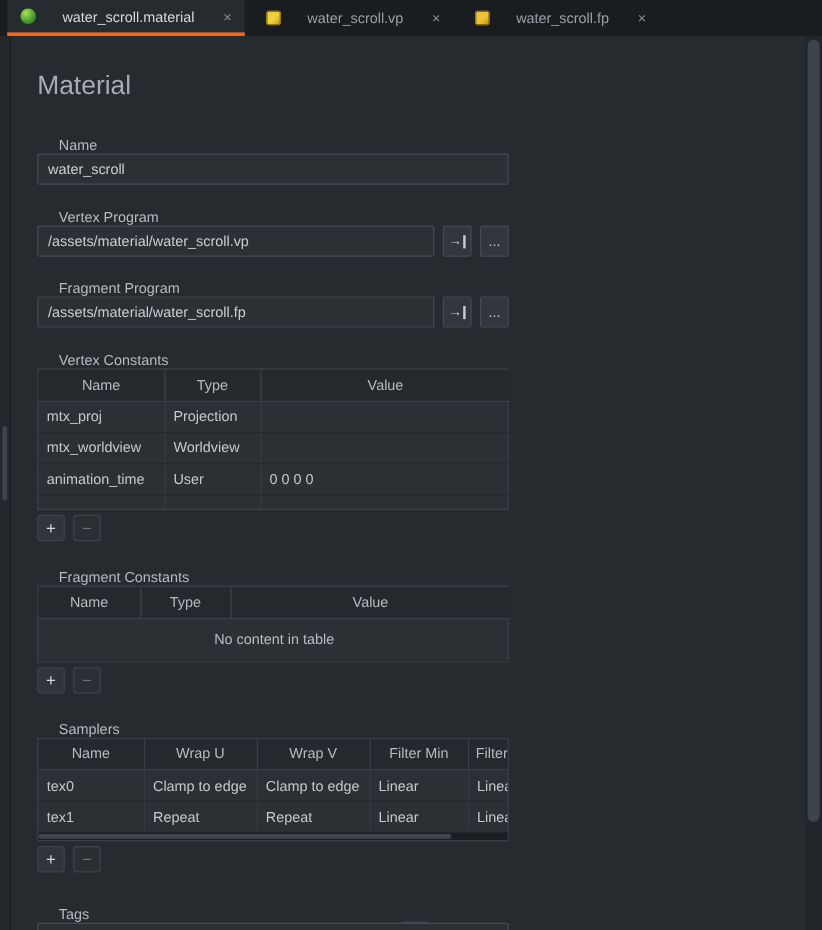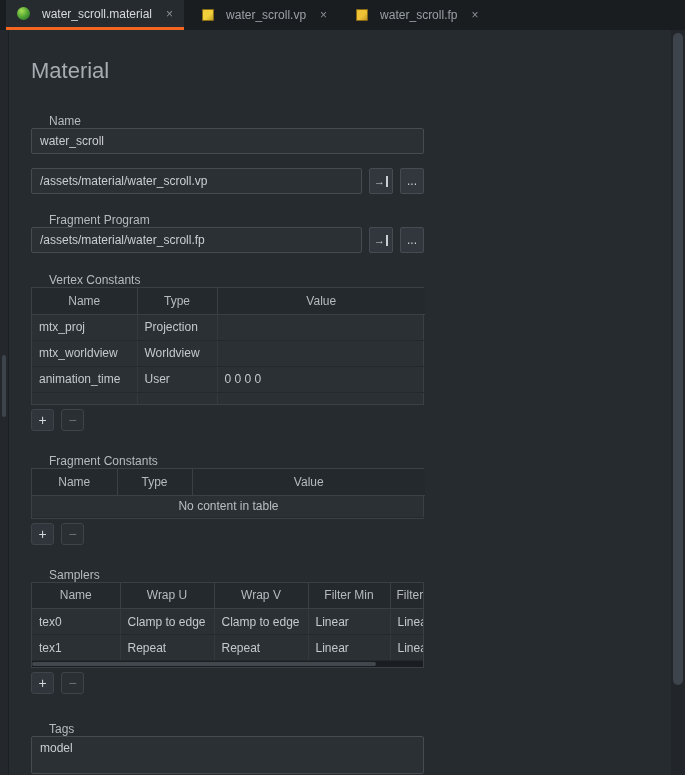--- a/index.html
+++ b/index.html
@@ -10,21 +10,21 @@
     overflow:hidden;
     position:relative;
     color:#c6cbd0;
   }
   
   .tabbar{
     position:absolute; top:0; left:0; width:685px; height:30px;
     background:#191d20; display:flex; align-items:stretch; padding-left:6px;
   }
   .tab{
-    display:flex; align-items:center; gap:12px; padding:0 11px; margin-right:7px;
+    display:flex; align-items:center; gap:22px; padding:0 11px; margin-right:7px;
     font-size:12px; color:#9aa0a5; cursor:default; position:relative; white-space:nowrap;
   }
   .tab.active{ background:#262b2f; color:#d6dadd; border-bottom:3px solid #f2661f; padding-bottom:0; }
   .tab .close{ color:#8a9095; font-size:12px; margin-left:2px; }
   .icon-ball{
     width:13px; height:13px; border-radius:50%;
     background: radial-gradient(circle at 35% 30%, #a8e052, #4a9e33 55%, #2d6e23 95%);
     flex:0 0 auto;
   }
   .icon-file-vp{
@@ -86,21 +86,21 @@
     border-bottom:1px solid #3a4046; border-right:1px solid #3a4046; text-align:center;
     overflow:hidden; white-space:nowrap;
   }
   th:last-child{ border-right:none; }
   td{
     height:26px; padding:0 7px; border-right:1px solid #343a40; border-bottom:1px solid #24292d;
     overflow:hidden; white-space:nowrap;
   }
   td:last-child{ border-right:none; }
   tr.filler td{ height:12px; border-bottom:none; }
-  td.empty-msg{ text-align:center; height:22px; color:#b9bec4; }
+  td.empty-msg{ text-align:center; height:35px; color:#b9bec4; }
   .sm-clip{ overflow:hidden; width:100%; }
   .sm-clip table{ width:440px; }
   th.left{ text-align:left; padding-left:6px; }
   .hbar{ height:6px; background:#1a1e22; position:relative; }
   .hbar .hthumb{ position:absolute; left:0; top:1px; height:4px; width:88%; background:#41474d; border-radius:2px; }
   
   .btnrow{ display:flex; gap:7px; margin-top:4px; }
   .iconbtn{
     width:23px; height:22px; background:#2f353b; border:1px solid #3e444a; border-radius:3px;
     color:#d3d7db; font-size:14px; line-height:20px; text-align:center; cursor:default;
@@ -156,20 +156,21 @@
   <div class="page-title">Material</div>
 
   <div class="frow">
     <div class="flabel">Name</div>
     <div class="fcontrol">
       <input class="tinput" type="text" value="water_scroll" style="">
     </div>
   </div>
 
   <div class="frow" style="margin-bottom:13px;">
+    <div class="flabel">Vertex Program</div>
     <div class="fcontrol progrow">
       <input class="tinput" type="text" value="/assets/material/water_scroll.vp" style="">
       <div class="sq-btn">
         <span class="arrow-bar">→</span>
       </div>
       <div class="sq-btn">
         <span>...</span>
       </div>
     </div>
   </div>

